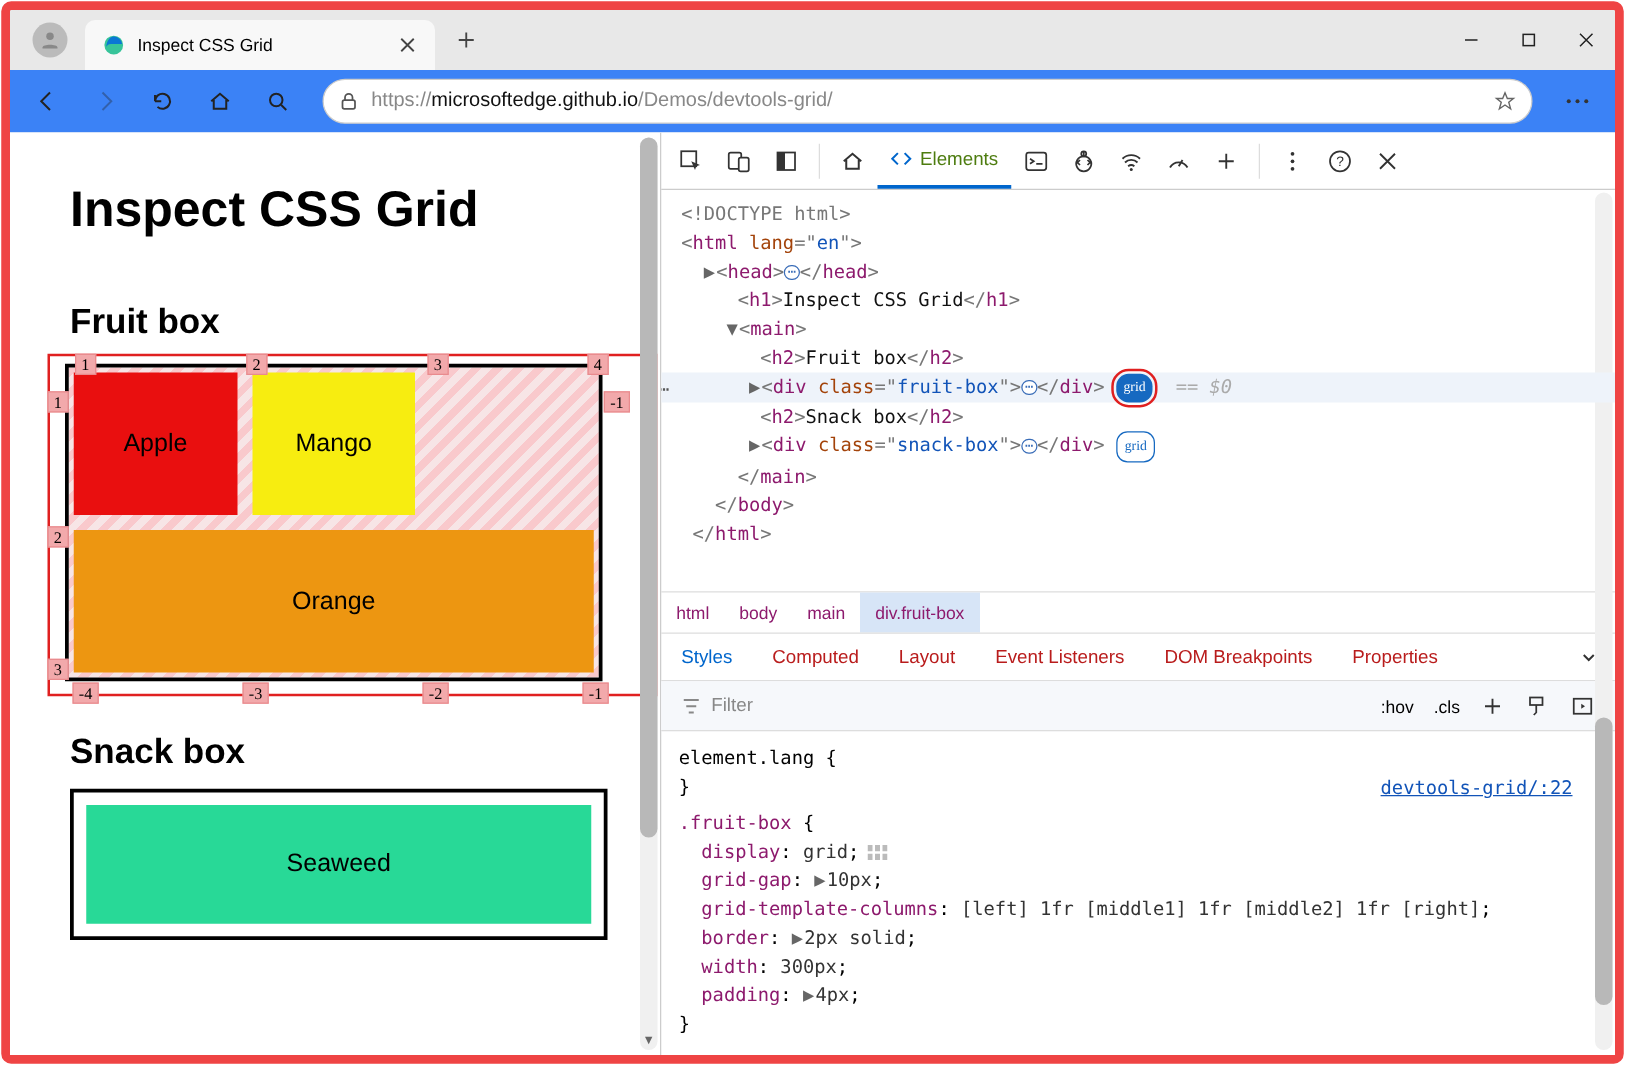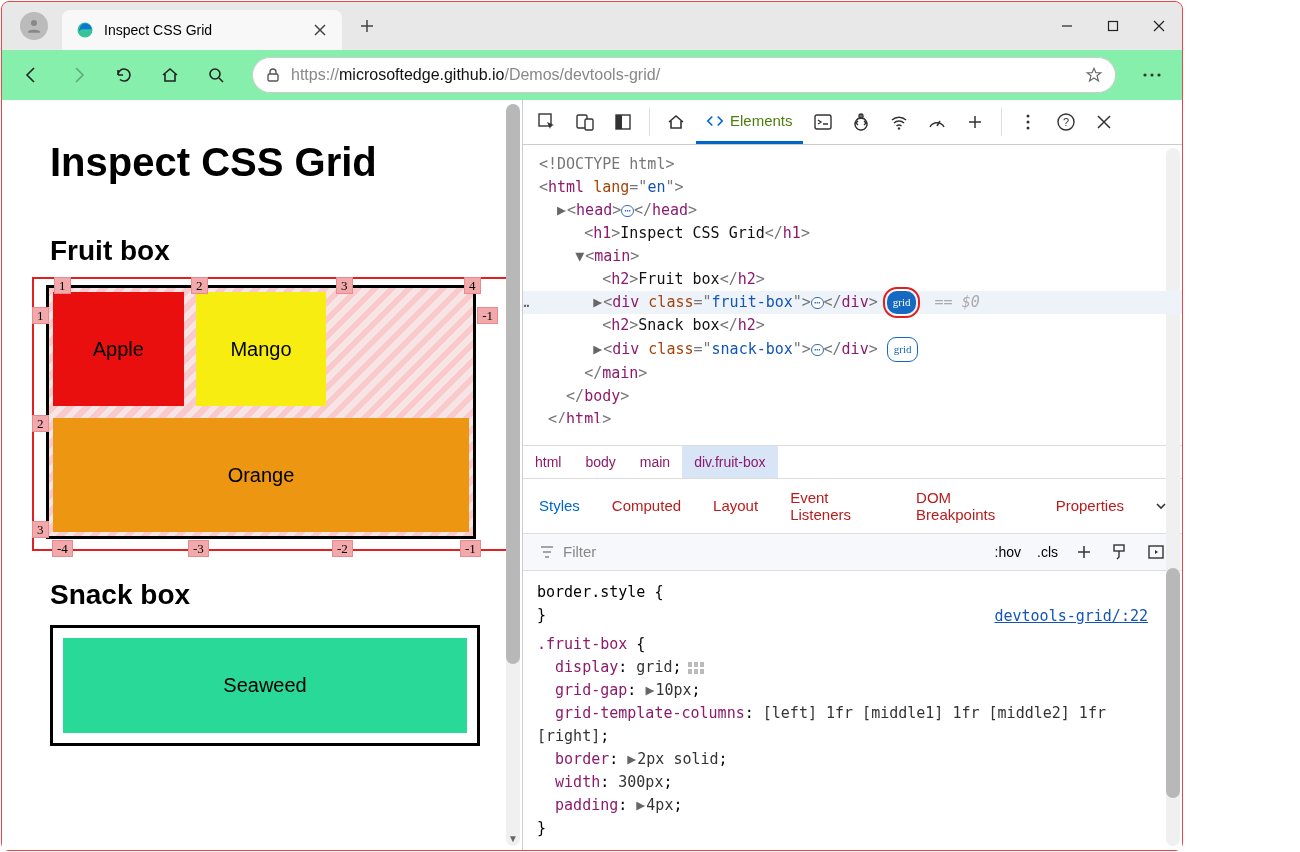--- a/index.html
+++ b/index.html
@@ -1,28 +1,28 @@
 <!DOCTYPE html>
 <html><head>
 <meta charset="utf-8">
 <style>
 * { box-sizing: border-box; margin: 0; padding: 0; }
 html, body { width: 1300px; height: 852px; font-family: "Segoe UI", Arial, sans-serif; background: #fff; overflow: hidden; }
-.window { width: 1182px; height: 850px; border: 1px solid #ef4444; border-radius: 8px; margin: 1px; display: flex; flex-direction: column; background: #e8e8e8; }
+.window { width: 1298px; height: 850px; border: 7px solid #ef4444; border-radius: 8px; margin: 1px; display: flex; flex-direction: column; background: #e8e8e8; }
 .titlebar { height: 48px; display: flex; align-items: center; background: #e8e8e8; border-radius: 8px 8px 0 0; }
 .profile { width: 28px; height: 28px; background: #bbb; border-radius: 50%; margin: 0 14px 0 18px; display:flex;align-items:center;justify-content:center; }
 .profile svg{width:18px;height:18px;fill:#888;}
 .tab { display: flex; align-items: center; background: #f8f8f8; height: 40px; padding: 0 14px; border-radius: 8px 8px 0 0; margin-top: 8px; min-width: 280px; }
 .tab .fav { width: 18px; height: 18px; margin-right: 10px; }
 .tab .title { font-size: 14px; flex: 1; }
 .tab .close { width: 16px; height: 16px; margin-left: 8px; display:flex;align-items:center;justify-content:center;cursor:pointer;}
 .newtab { width: 34px; height: 34px; display:flex;align-items:center;justify-content:center;margin-left:8px;cursor:pointer;}
 .wincontrols { margin-left:auto; display:flex; }
 .winbtn { width:46px;height:40px;display:flex;align-items:center;justify-content:center;cursor:pointer;}
-.toolbar { height: 50px; background:#86efac; display:flex; align-items:center; padding: 0 10px; gap: 6px; }
+.toolbar { height: 50px; background:#3b82f6; display:flex; align-items:center; padding: 0 10px; gap: 6px; }
 .tbtn { width:40px; height:40px; display:flex;align-items:center;justify-content:center;border-radius:6px;cursor:pointer;}
 .tbtn.disabled { opacity: .35; }
 .addrbar { flex:1; display:flex;align-items:center;background:#fff;border:1px solid #ccc;border-radius:20px;height:36px;padding:0 12px;margin:0 10px;}
 .addrbar .lock{margin-right:10px;}
 .url{font-size:16px;flex:1;white-space:nowrap;overflow:hidden;}
 .url .gray{color:#888;}
 .url .black{color:#111;}
 .content-area{flex:1;display:flex;background:#fff;overflow:hidden;}
 
 .page-wrap{width:520px;position:relative;background:#fff;overflow:hidden;}
@@ -372,21 +372,21 @@
           </div>
         <div class="dt-ibtn">
             <svg width="18" height="18" viewBox="0 0 18 18">
               <rect x="2" y="3" width="14" height="12" fill="none" stroke="#333" stroke-width="1.4"></rect>
               <path d="M11 9l-3-2v4z" fill="#333"></path>
             </svg>
           </div>
       </div>
 
       <div class="styles-body">
-        <div><span>border.style {</span></div>
+        <div><span>element.lang {</span></div>
         <div>}</div>
         <a class="src-link">devtools-grid/:22</a>
         <div style="margin-top:6px"><span class="css-sel">.fruit-box</span> {</div>
         <div>&nbsp;&nbsp;<span class="css-prop">display</span>: <span class="css-val">grid</span>;<span class="grid-icon"><svg width="16" height="12" viewBox="0 0 16 12">
                 <rect x="0" y="0" width="4" height="5" fill="#bbb"></rect>
                 <rect x="6" y="0" width="4" height="5" fill="#bbb"></rect>
                 <rect x="12" y="0" width="4" height="5" fill="#bbb"></rect>
                 <rect x="0" y="7" width="4" height="5" fill="#bbb"></rect>
                 <rect x="6" y="7" width="4" height="5" fill="#bbb"></rect>
                 <rect x="12" y="7" width="4" height="5" fill="#bbb"></rect>

